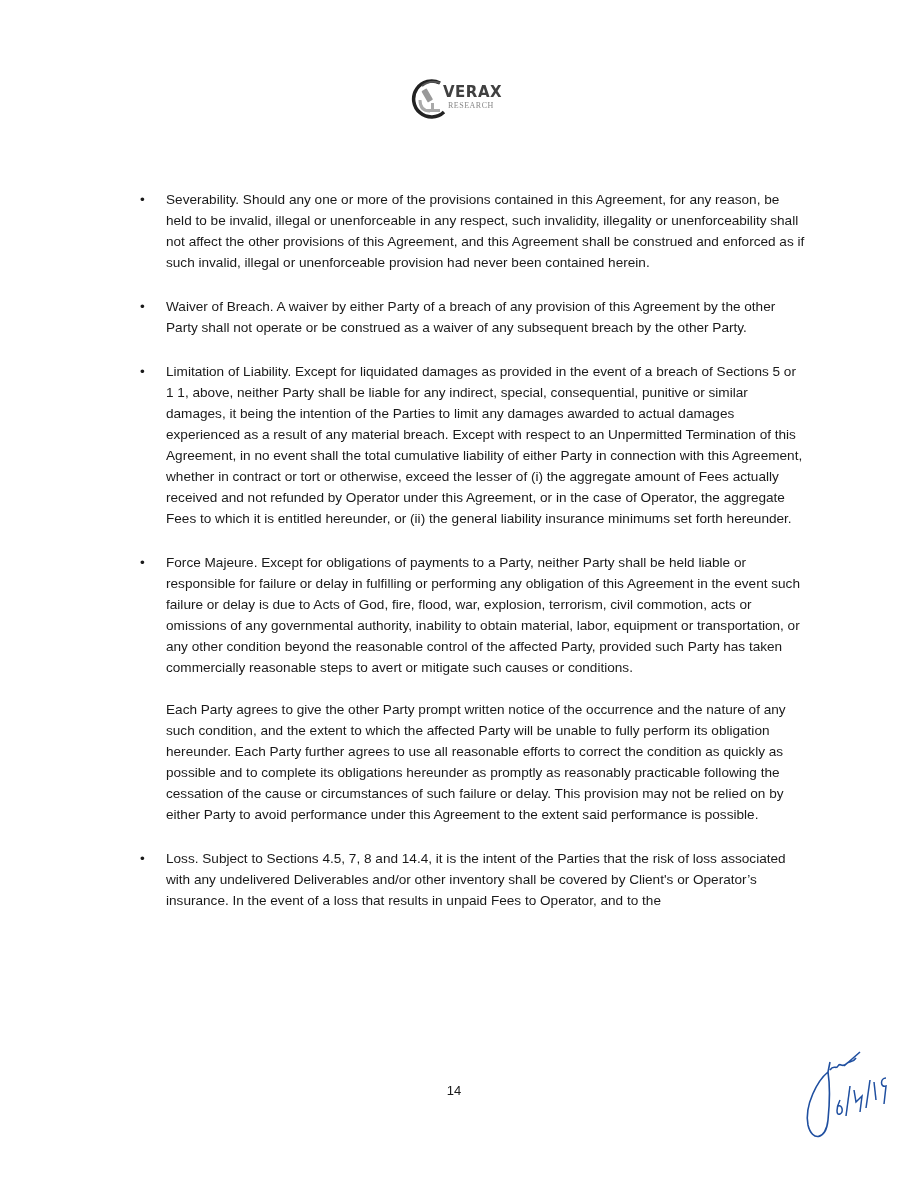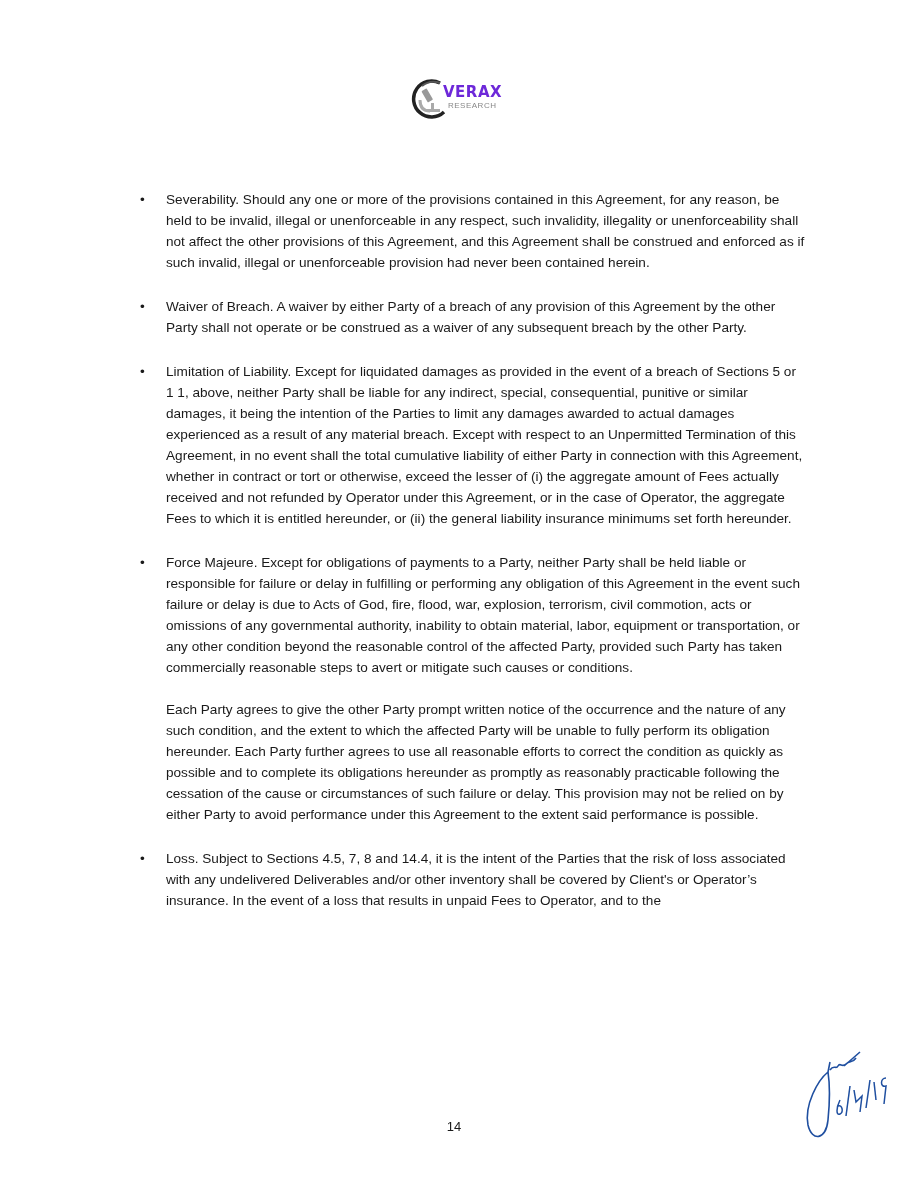--- a/index.html
+++ b/index.html
@@ -8,41 +8,40 @@
       font-family: "Liberation Sans", sans-serif;
       color: #1a1a1a;
     }
     .logo {
       position: absolute; left: 410px; top: 78px; width: 110px; height: 42px;
     }
     .logo svg { position: absolute; left: 0; top: 0; }
     .logo-title {
       position: absolute; left: 33px; top: 5px;
       font-family: "DejaVu Sans", sans-serif; font-weight: bold;
-      font-size: 15px; letter-spacing: 0.5px; color: #6d28d9;
+      font-size: 15px; letter-spacing: 0.5px; color: #404040;
     }
     .logo-sub {
       position: absolute; left: 38px; top: 23px;
-      font-family: Liberation Sans, sans-serif;
+      font-family: Liberation Serif, serif;
       font-size: 8px; letter-spacing: 0.5px; color: #888;
     }
     .content {
       position: absolute; left: 166px; top: 149px; width: 640px;
       font-size: 13.6px; line-height: 21px;
     }
     p { margin: 0; }
     .item { position: relative; }
     .bullet {
       position: absolute; left: -26px; top: 0;
     }
     .gap-1 { margin-top: 21px; }
     .page-number {
       position: absolute; left: 0; width: 908px; top: 1083px; text-align: center;
       font-size: 13px;
-      margin-top: 36px;
     }
     .signature {
       position: absolute; left: 800px; top: 1050px; width: 100px; height: 100px;
     }
   </style>
 </head>
 <body>
 
 <div class="logo">
   <svg width="40" height="42" viewBox="0 0 40 42">

